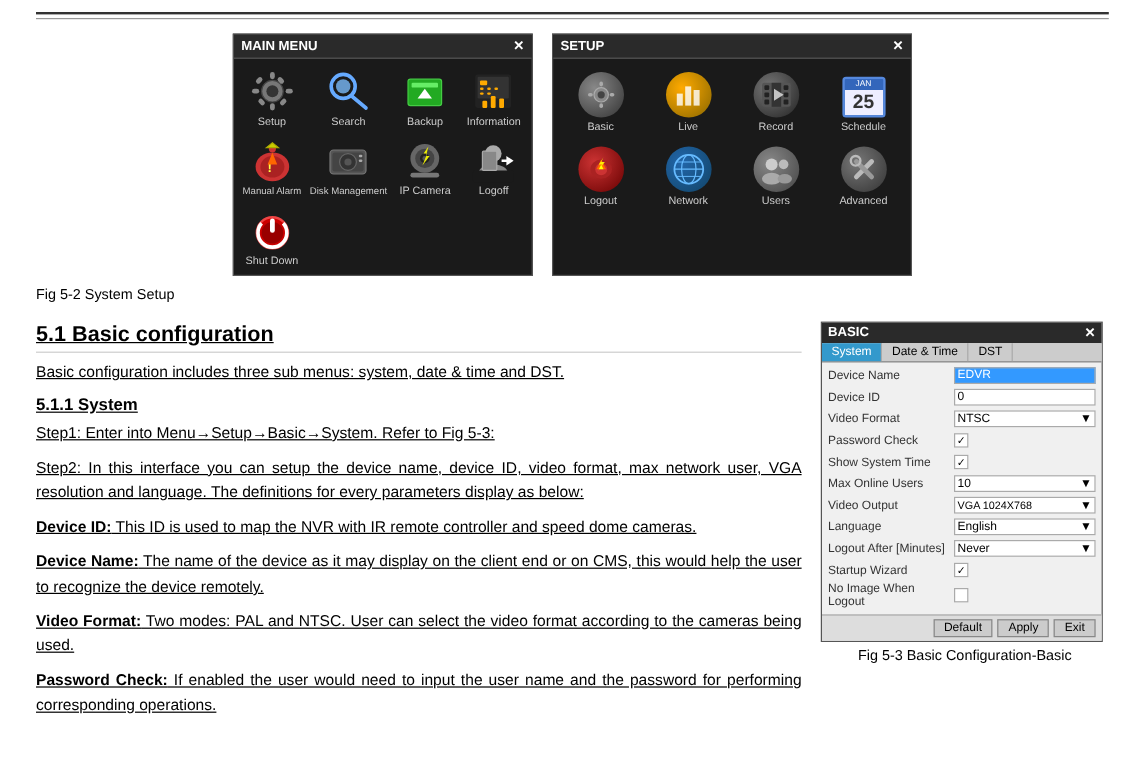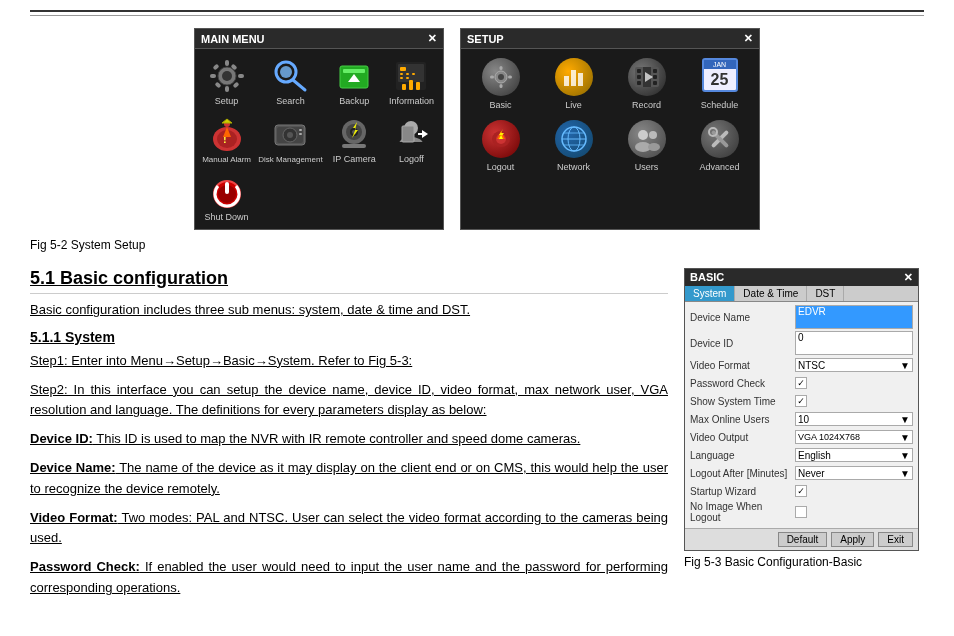--- a/index.html
+++ b/index.html
@@ -98,21 +98,21 @@
       flex-direction: column;
       align-items: center;
       justify-content: center;
       padding: 5px 2px 3px 2px;
       cursor: pointer;
     }
     .setup-item .icon-box {
       width: 44px;
       height: 40px;
       display: flex;
-      align-items: flex-start;
+      align-items: flex-end;
       justify-content: center;
       margin-bottom: 2px;
     }
     .setup-item .label {
       color: #ccc;
       font-size: 9px;
       text-align: center;
     }
 
     
@@ -212,21 +212,21 @@
       font-size: 10px;
       color: #333;
       flex-shrink: 0;
     }
     .form-value {
       flex: 1;
       font-size: 10px;
       background: #fff;
       border: 1px solid #aaa;
       padding: 0 2px;
-      height: 24px;
+      height: 14px;
       min-width: 0;
     }
     .form-value-blue {
       background: #3399ff;
       color: #fff;
     }
     .form-check {
       width: 12px;
       height: 12px;
       background: #fff;
@@ -260,21 +260,21 @@
       border: 1px solid #888;
       font-size: 10px;
       padding: 1px 8px;
       cursor: pointer;
     }
 
     
     .term { font-weight: bold; }
     p { margin-bottom: 8px; line-height: 1.6; text-align: justify; }
     .fig-right-caption {
-      text-align: left;
+      text-align: center;
       font-size: 12px;
       margin-top: 4px;
       font-style: normal;
     }
 
     
     .cal-icon {
       background: #3366bb;
       border: 2px solid #5588dd;
       border-radius: 3px;

